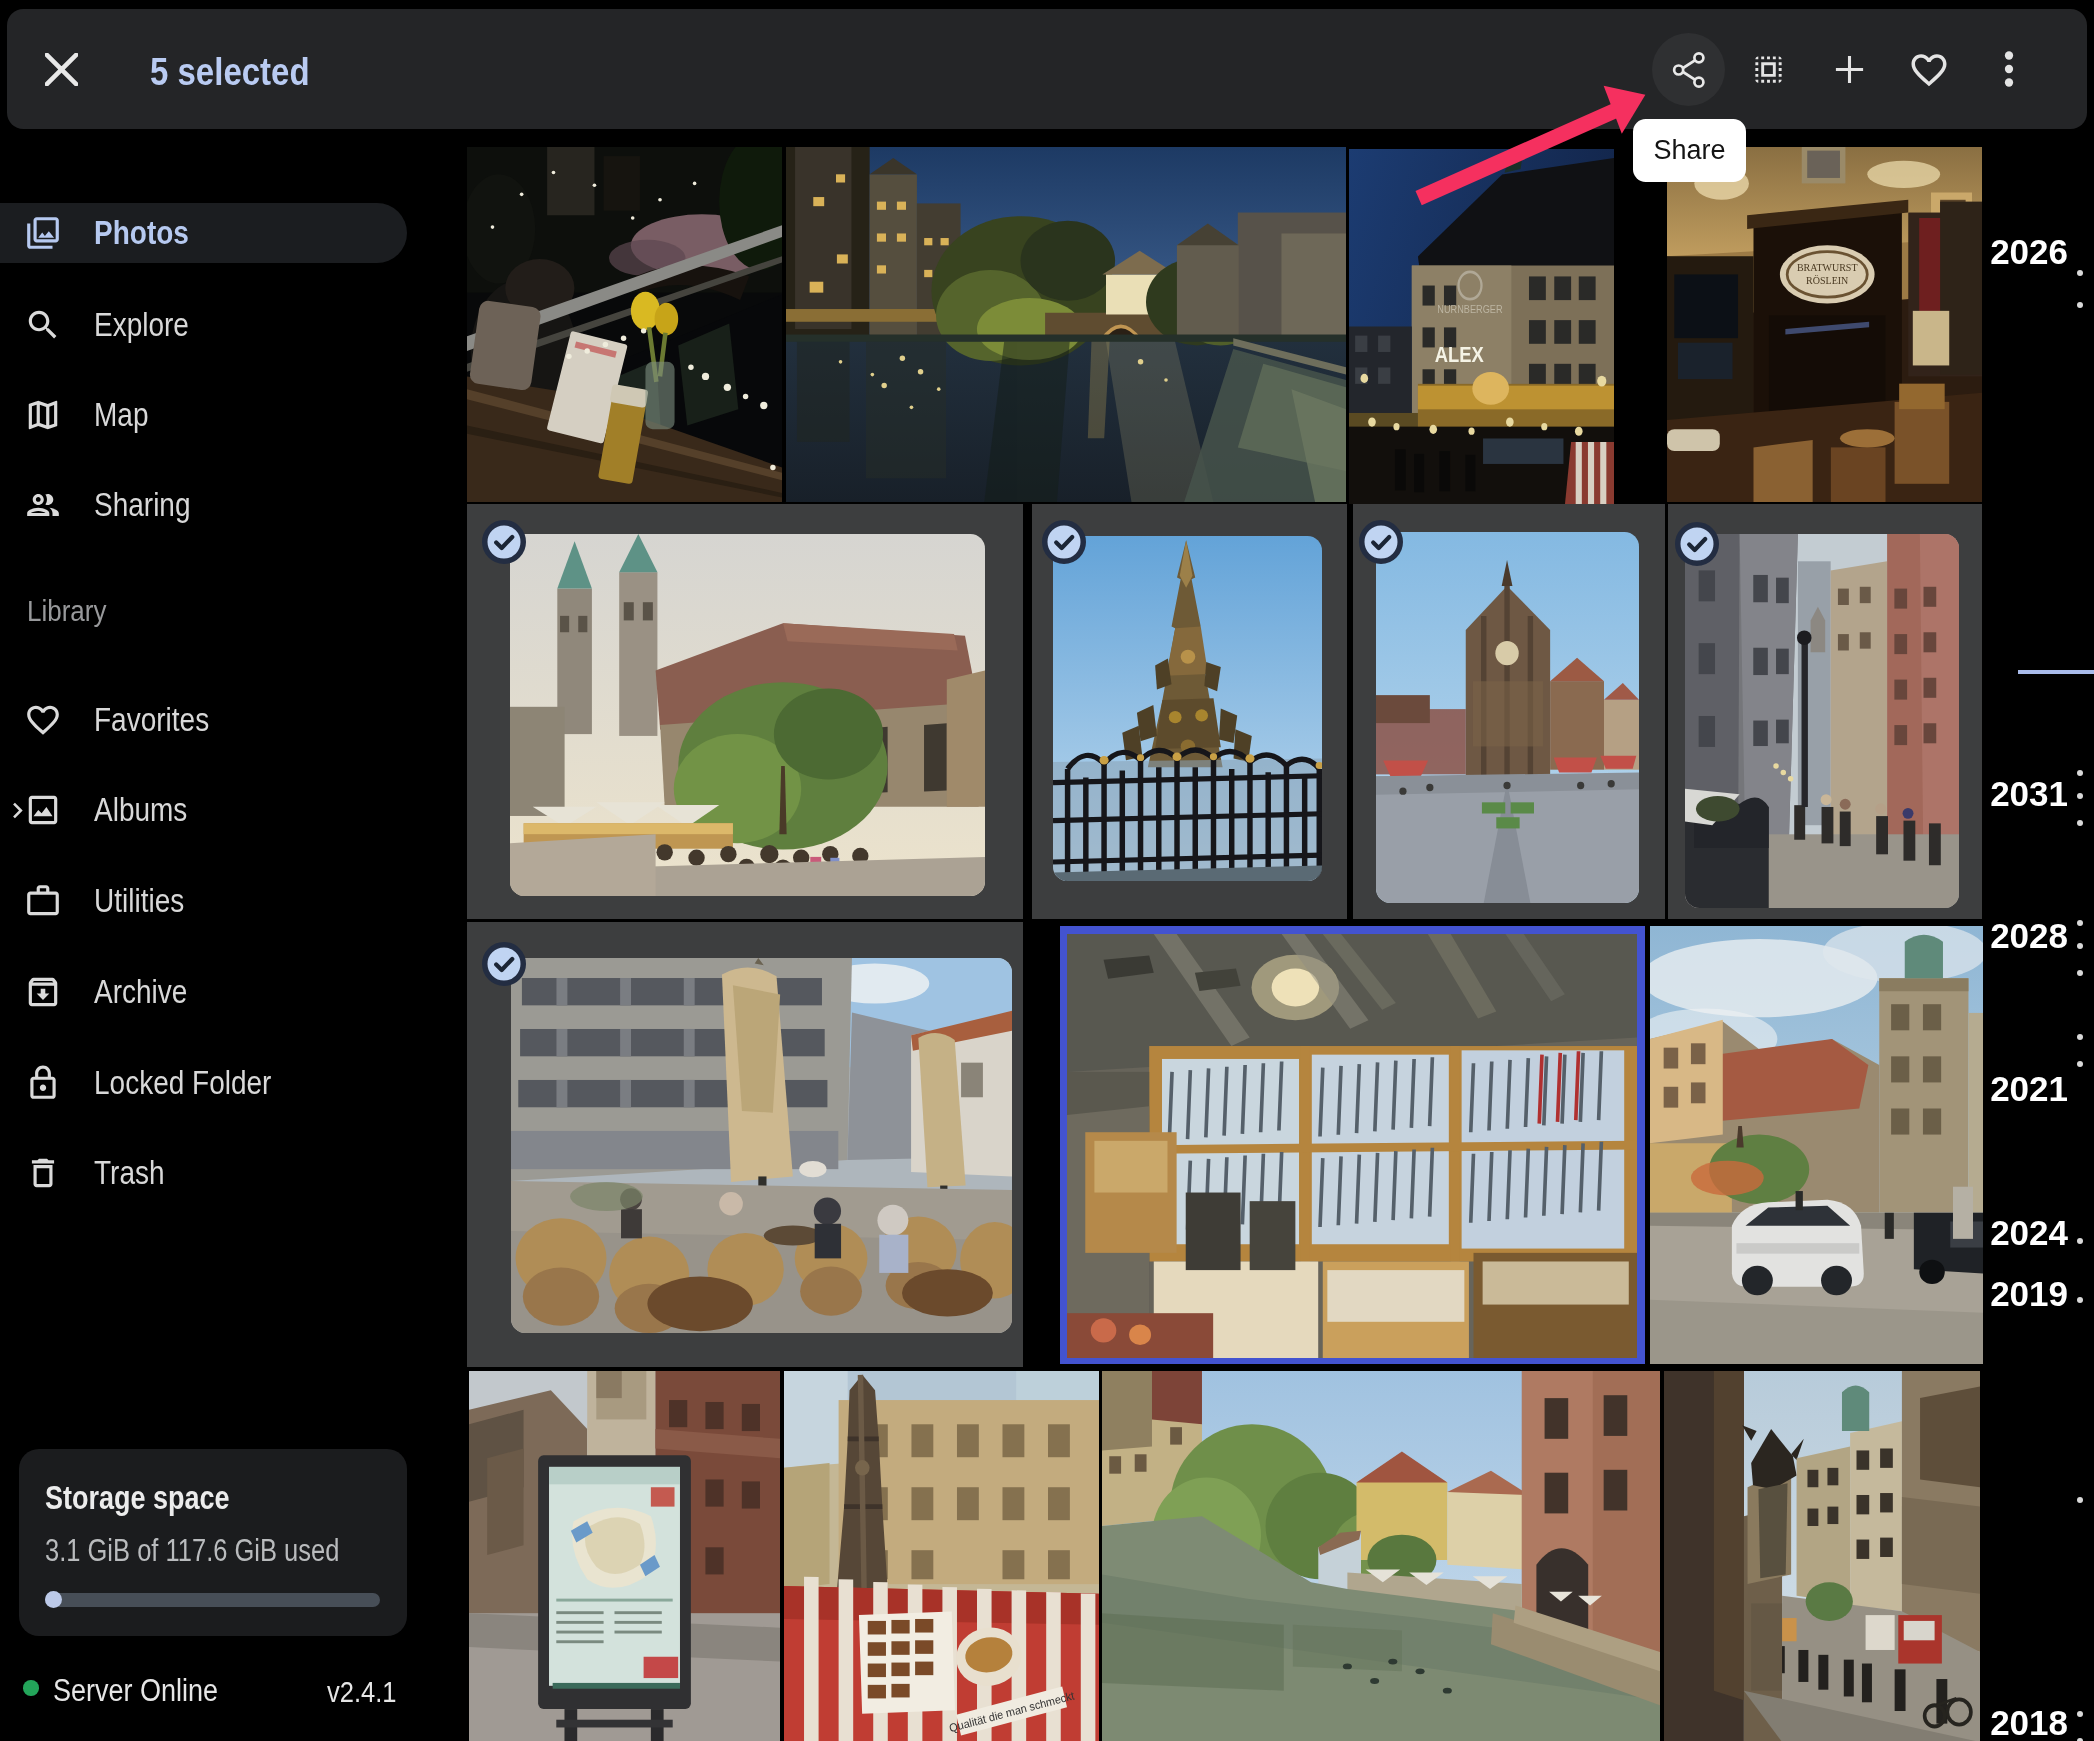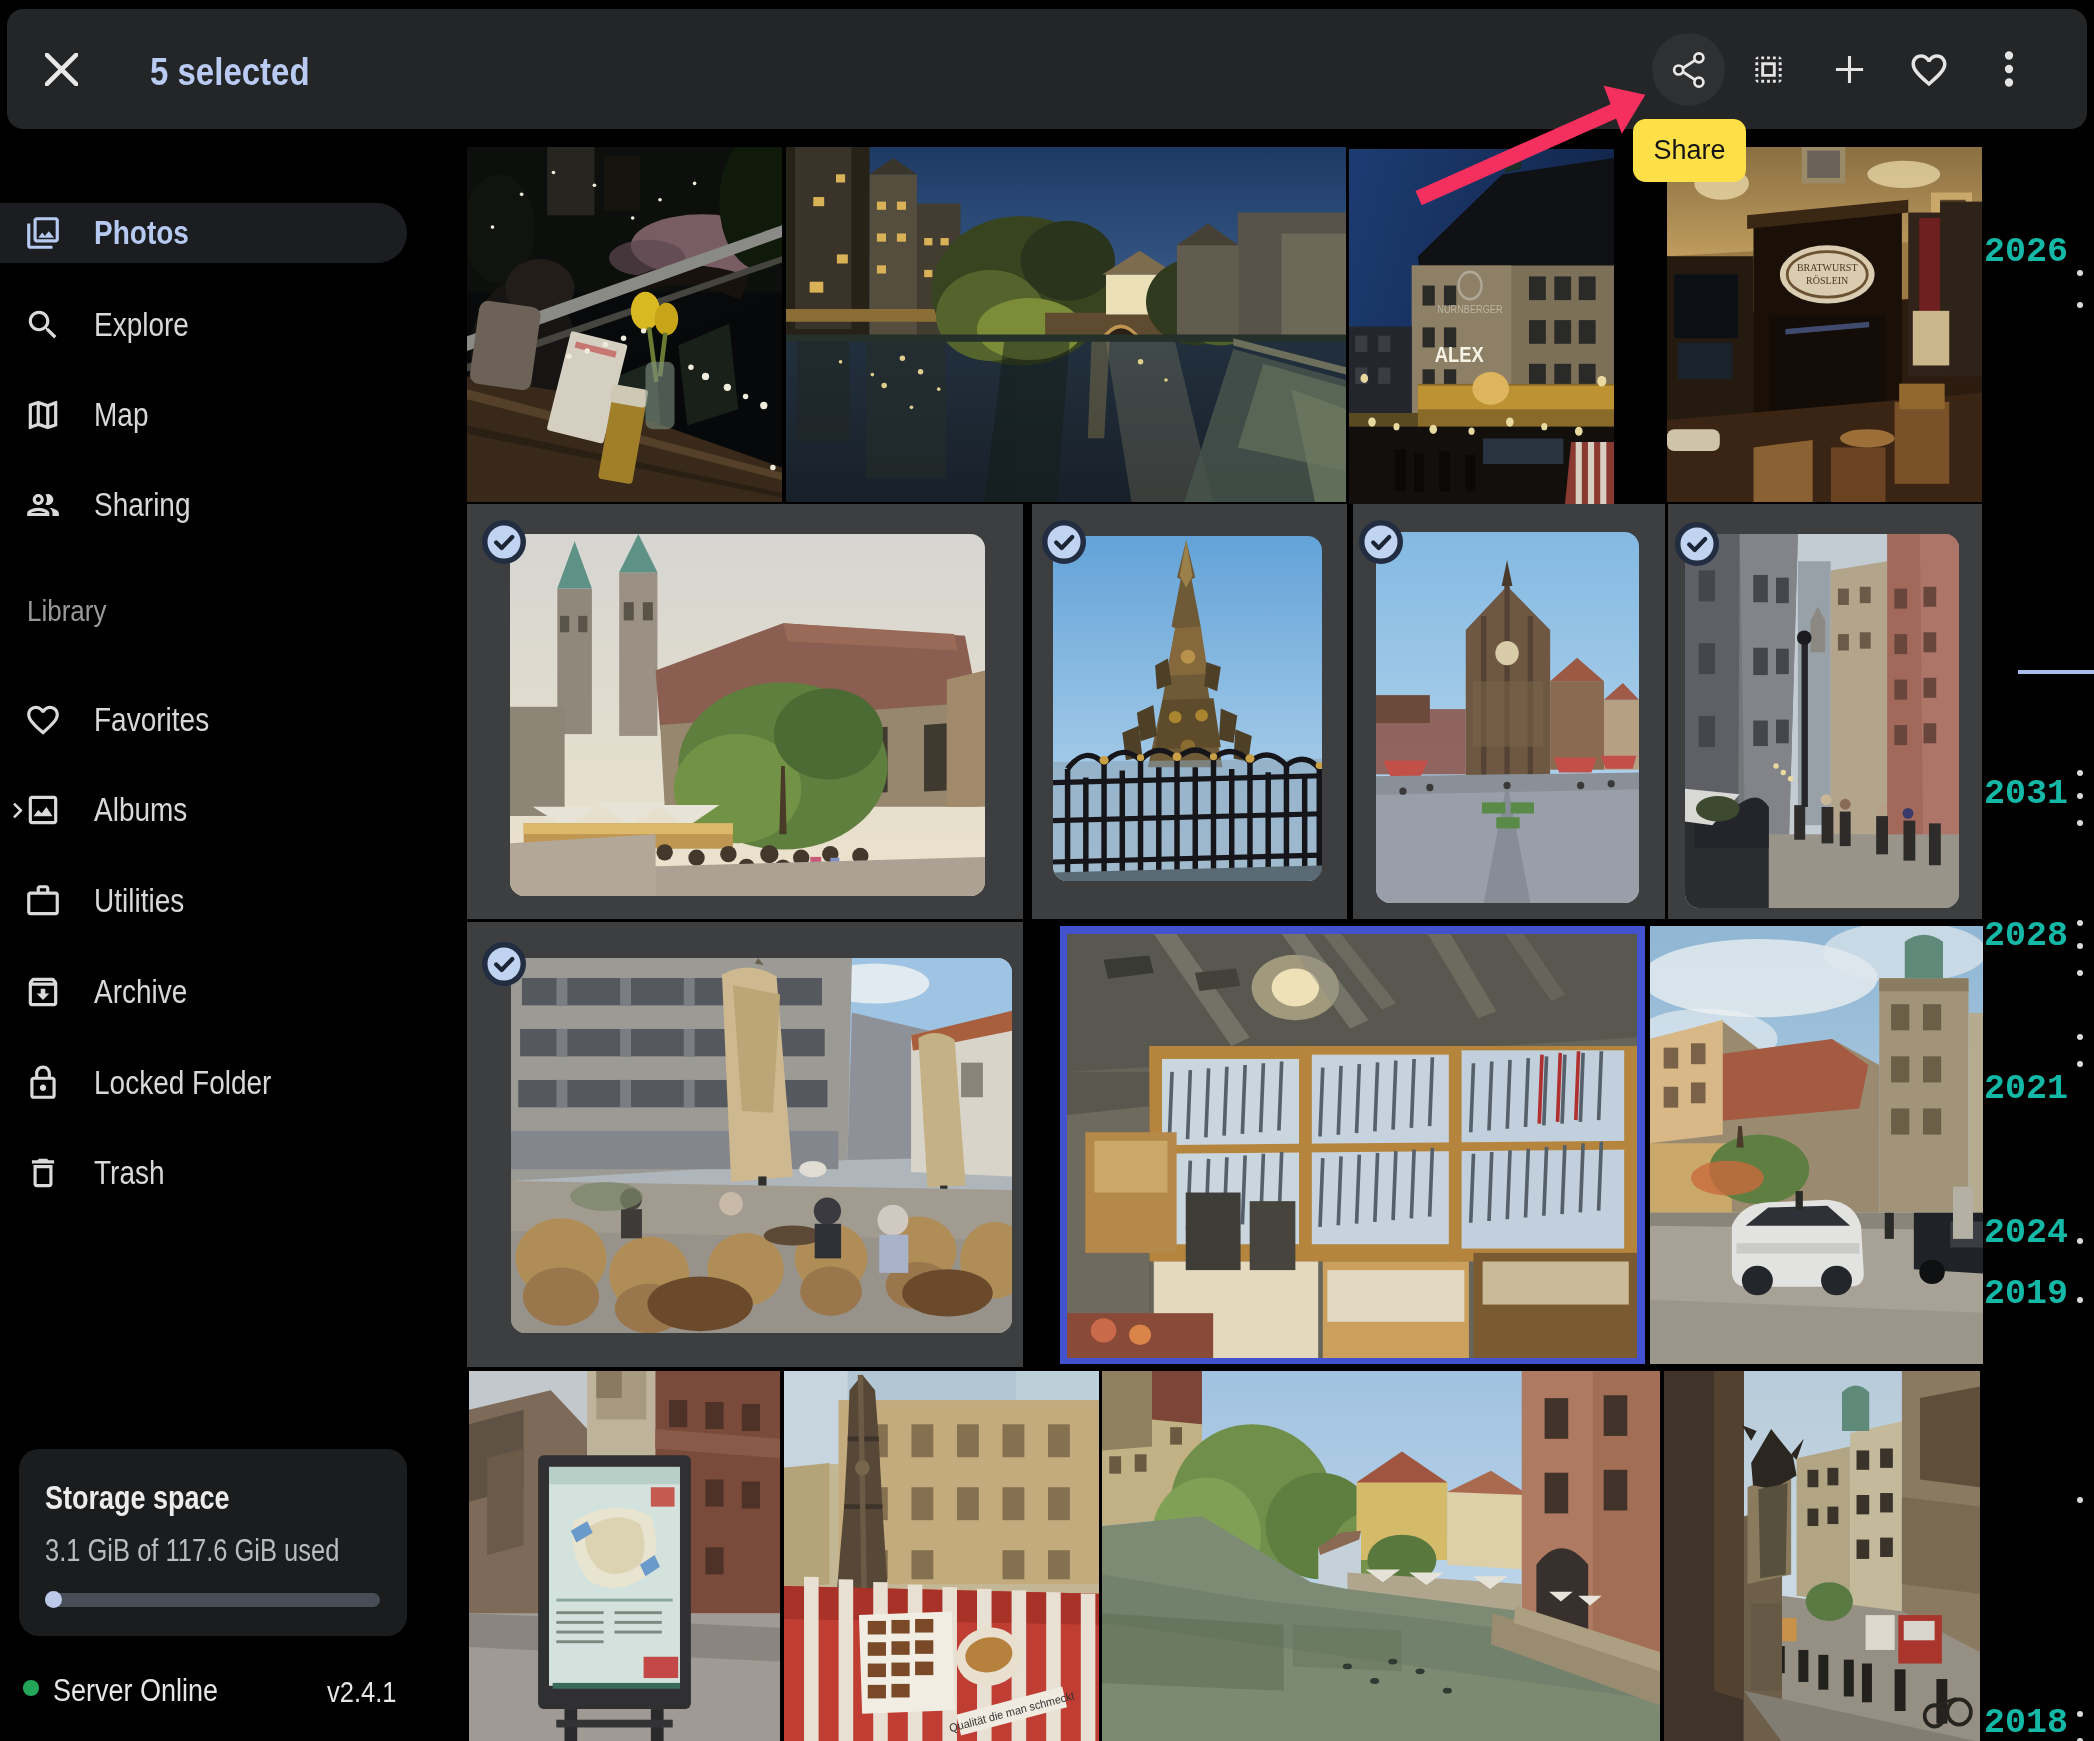--- a/index.html
+++ b/index.html
@@ -4,21 +4,21 @@
 <style>
   html,body{margin:0;padding:0;background:#000;width:2095px;height:1742px;overflow:hidden;}
   *{box-sizing:border-box;}
   body{font-family:"Liberation Sans",sans-serif;position:relative;}
   .abs{position:absolute;}
   
   #topbar{left:7.3px;top:9px;width:2080px;height:120px;background:#242527;border-radius:16.4px;}
   #xicon{left:45px;top:53px;}
   #selcount{left:150px;top:50px;color:#b9cbf2;font-size:33px;font-weight:700;transform:scaleY(1.18);transform-origin:top left;}
   .hovercircle{left:1652px;top:33px;width:73px;height:73px;border-radius:50%;background:#2f3032;}
-  #tooltip{z-index:60;left:1633px;top:119px;width:113px;height:63px;background:#fde047;border-radius:12.7px;color:#141414;font-size:27px;display:flex;align-items:center;justify-content:center;}
+  #tooltip{z-index:60;left:1633px;top:119px;width:113px;height:63px;background:#ffffff;border-radius:12.7px;color:#141414;font-size:27px;display:flex;align-items:center;justify-content:center;}
   
   .pill{left:0;top:203px;width:407px;height:60px;background:#1b1d20;border-radius:0 30px 30px 0;}
   .navitem{color:#d8d8d8;font-size:28px;}
   .navtext{position:absolute;left:94px;transform:translateY(-50%) scaleY(1.2);white-space:nowrap;}
   .navicon{position:absolute;left:23.6px;transform:translateY(-50%);}
   #librarylabel{left:27px;top:611px;transform:translateY(-50%) scaleY(1.15);color:#98999b;font-size:26px;}
   
   #storagecard{left:19px;top:1449px;width:388px;height:187px;background:#1b1c1e;border-radius:20px;}
   #storagetitle{left:45px;top:1480px;color:#ececec;font-size:27px;font-weight:700;transform:scaleY(1.2);transform-origin:top left;}
   #storagesub{left:45px;top:1533px;color:#b9bbbd;font-size:25.5px;transform:scaleY(1.2);transform-origin:top left;}
@@ -26,21 +26,21 @@
   #progressdot{left:45px;top:1591px;width:17.3px;height:17.3px;border-radius:50%;background:#bcc9e8;}
   #serverdot{left:23px;top:1680px;width:15.5px;height:15.5px;border-radius:50%;background:#23a55a;}
   #servertext{left:53px;top:1673px;color:#e6e6e6;font-size:27px;transform:scaleY(1.18);transform-origin:top left;}
   #version{left:327px;top:1675px;color:#e6e6e6;font-size:25.5px;transform:scaleY(1.18);transform-origin:top left;}
   
   .panel{background:#3d3e3f;}
   .photo{overflow:hidden;}
   .photo svg{display:block;width:100%;height:100%;}
   .rphoto{border-radius:14.5px;}
   
-  .year{position:absolute;color:#14b8a6;font-family:Liberation Mono, monospace;font-size:35px;font-weight:700;width:91px;text-align:right;transform:translateY(-50%);}
+  .year{position:absolute;color:#ffffff;font-family:Liberation Sans, sans-serif;font-size:35px;font-weight:700;width:91px;text-align:right;transform:translateY(-50%);}
   .dot{position:absolute;width:6.4px;height:6.4px;border-radius:50%;background:#d9d9d9;}
   #scrubline{left:2018px;top:670px;width:76px;height:3.6px;background:#a9bbea;}
 </style>
 </head>
 <body>
 <div class="abs" id="topbar"></div>
 <svg class="abs" id="xicon" width="33" height="33" viewBox="0 0 36 36">
     <path d="M2 2 L34 34 M34 2 L2 34" stroke="#e8e8e8" stroke-width="5" stroke-linecap="round"></path>
   </svg>
 <div class="abs" id="selcount">5 selected</div>

